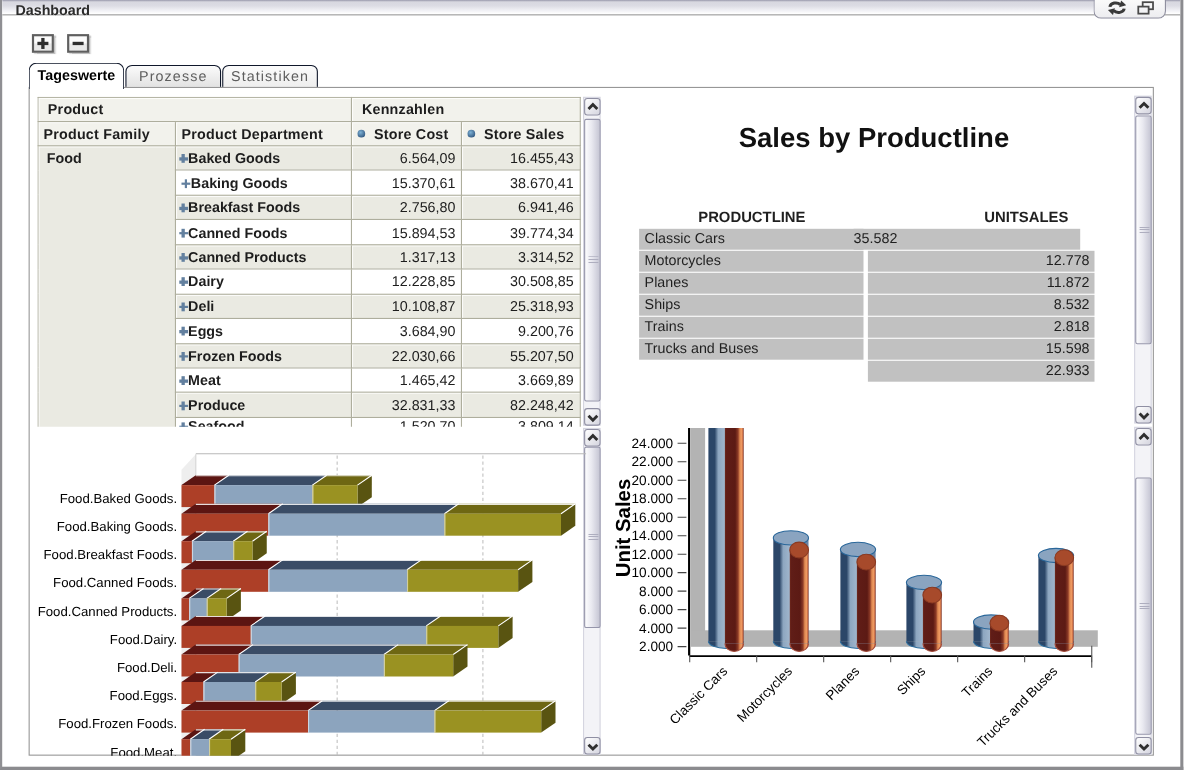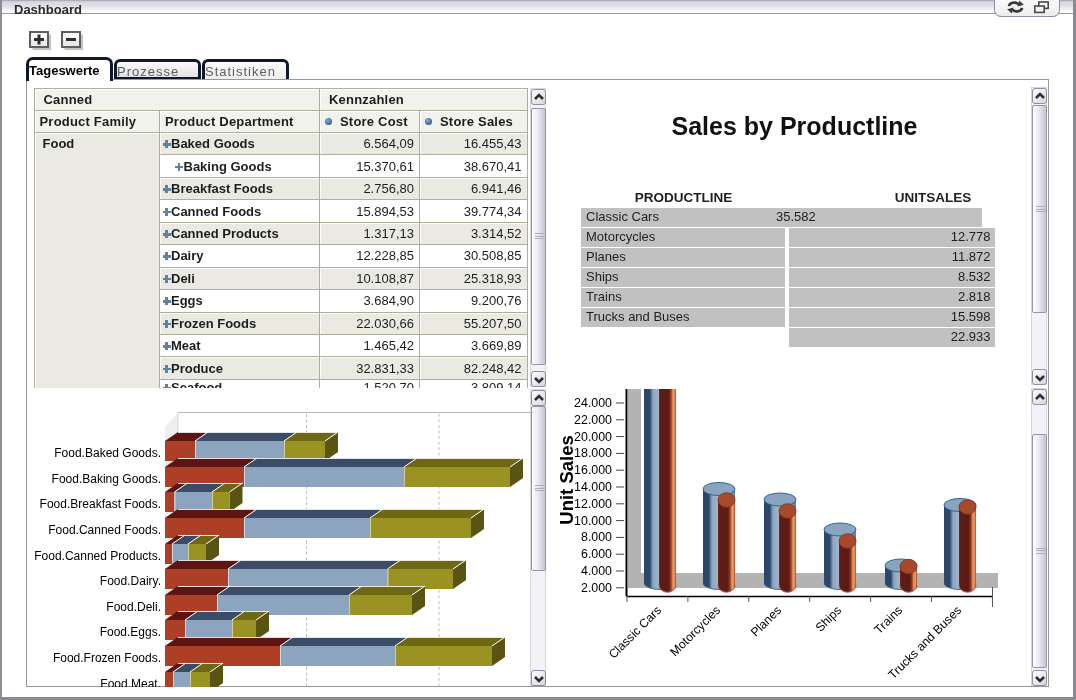--- a/index.html
+++ b/index.html
@@ -7,21 +7,21 @@
 #win { position:relative; width:1076px; height:700px; background:#fff;
   border-left:2px solid #8f8f93; border-right:3px solid #8b8b8f; border-bottom:3px solid #8b8b8f; overflow:hidden;}
 #titlebar { position:absolute; left:0; top:0; width:1071px; height:14px;
   background:linear-gradient(#83839a 0%, #b9b9c6 5%, #d8d8e0 15%, #dcdce4 40%, #f2f2f6 75%, #fefefe 95%);
   border-bottom:1px solid #999; }
 #titletext { position:absolute; left:12px; top:2px; font-size:13px; font-weight:bold; color:#2b2b2b; }
 #notch { position:absolute; left:992px; top:0; width:66px; height:17px; background:linear-gradient(#fafafa,#ededf0);
   border:1px solid #8f8f9f; border-top:none; border-radius:0 0 7px 7px; }
 .btn { position:absolute; border:2px solid #5f5f5f; background:linear-gradient(#fcfcfc 48%, #e9e9e9 52%);
   box-shadow:1.5px 1.5px 1px rgba(120,120,120,.45); text-align:center; font-weight:bold; color:#2a2a2a; }
-.tab { position:absolute; border:3px solid #0f172a; font-size:13px; }
+.tab { position:absolute; border:1px solid #0f172a; text-align:center; font-size:13px; }
 #tab1 { left:24px; top:57px; width:87px; height:24px; background:#fff; border-bottom:none;
   border-radius:7px 7px 0 0; font-weight:bold; color:#000; line-height:22px; z-index:5; }
 #tab2 { left:112px; top:59px; width:87px; height:21px; background:linear-gradient(#fbfbfb,#e2e2e2);
   border-radius:6px 6px 0 0; color:#5e5e5e; line-height:20px; z-index:1; letter-spacing:1px;}
 #tab3 { left:200px; top:59px; width:87px; height:38px; background:linear-gradient(#fbfbfb,#e2e2e2);
   border-radius:6px 6px 0 0; color:#5e5e5e; line-height:20px; z-index:1; letter-spacing:1px;}
 #panel { position:absolute; left:24px; top:79px; width:1023px; height:608px; border:1px solid #979797; background:#fff; z-index:2; }
 
 
 #tblwrap { position:absolute; left:6.5px; top:8px; width:496px; height:300px; overflow:hidden; }
@@ -95,37 +95,37 @@
 <div id="tblwrap">
         <table id="mt">
 <colgroup>
             <col style="width:125.5px">
             <col style="width:160px">
             <col style="width:100px">
             <col style="width:107.5px">
           </colgroup>
 <tbody>
             <tr class="h1">
-              <th colspan="2" style="padding-left:9px">Canned</th>
+              <th colspan="2" style="padding-left:9px">Product</th>
               <th colspan="2" style="padding-left:9px">Kennzahlen</th>
             </tr>
 <tr class="h2">
               <th>Product Family</th>
               <th>Product Department</th>
               <th class="num"><span class="dot"></span>Store Cost</th>
               <th class="num"><span class="dot"></span>Store Sales</th>
             </tr>
 <tr class="g">
               <td class="fam" rowspan="12">Food</td>
               <td style="font-weight:bold;padding-left:2.5px"><span class="plus"></span>Baked Goods</td>
               <td class="num">6.564,09</td>
               <td class="num">16.455,43</td>
             </tr>
 <tr class="w">
-              <td style="font-weight:bold;padding-left:15px"><span class="plus"></span>Baking Goods</td>
+              <td style="font-weight:bold;padding-left:5px"><span class="plus"></span>Baking Goods</td>
               <td class="num">15.370,61</td>
               <td class="num">38.670,41</td>
             </tr>
 <tr class="g">
               <td style="font-weight:bold;padding-left:2.5px"><span class="plus"></span>Breakfast Foods</td>
               <td class="num">2.756,80</td>
               <td class="num">6.941,46</td>
             </tr>
 <tr class="w">
               <td style="font-weight:bold;padding-left:2.5px"><span class="plus"></span>Canned Foods</td>

